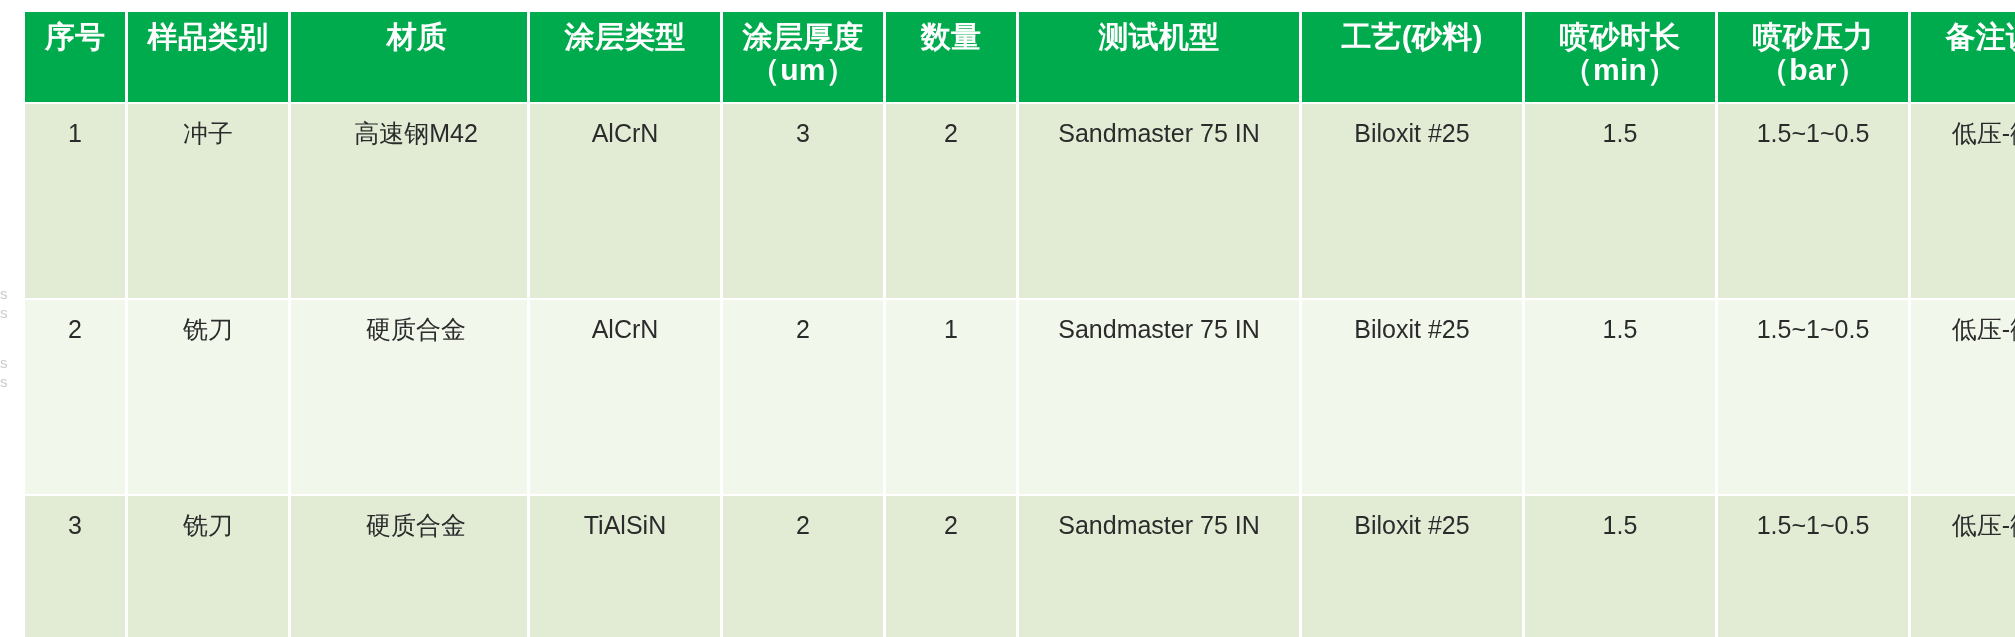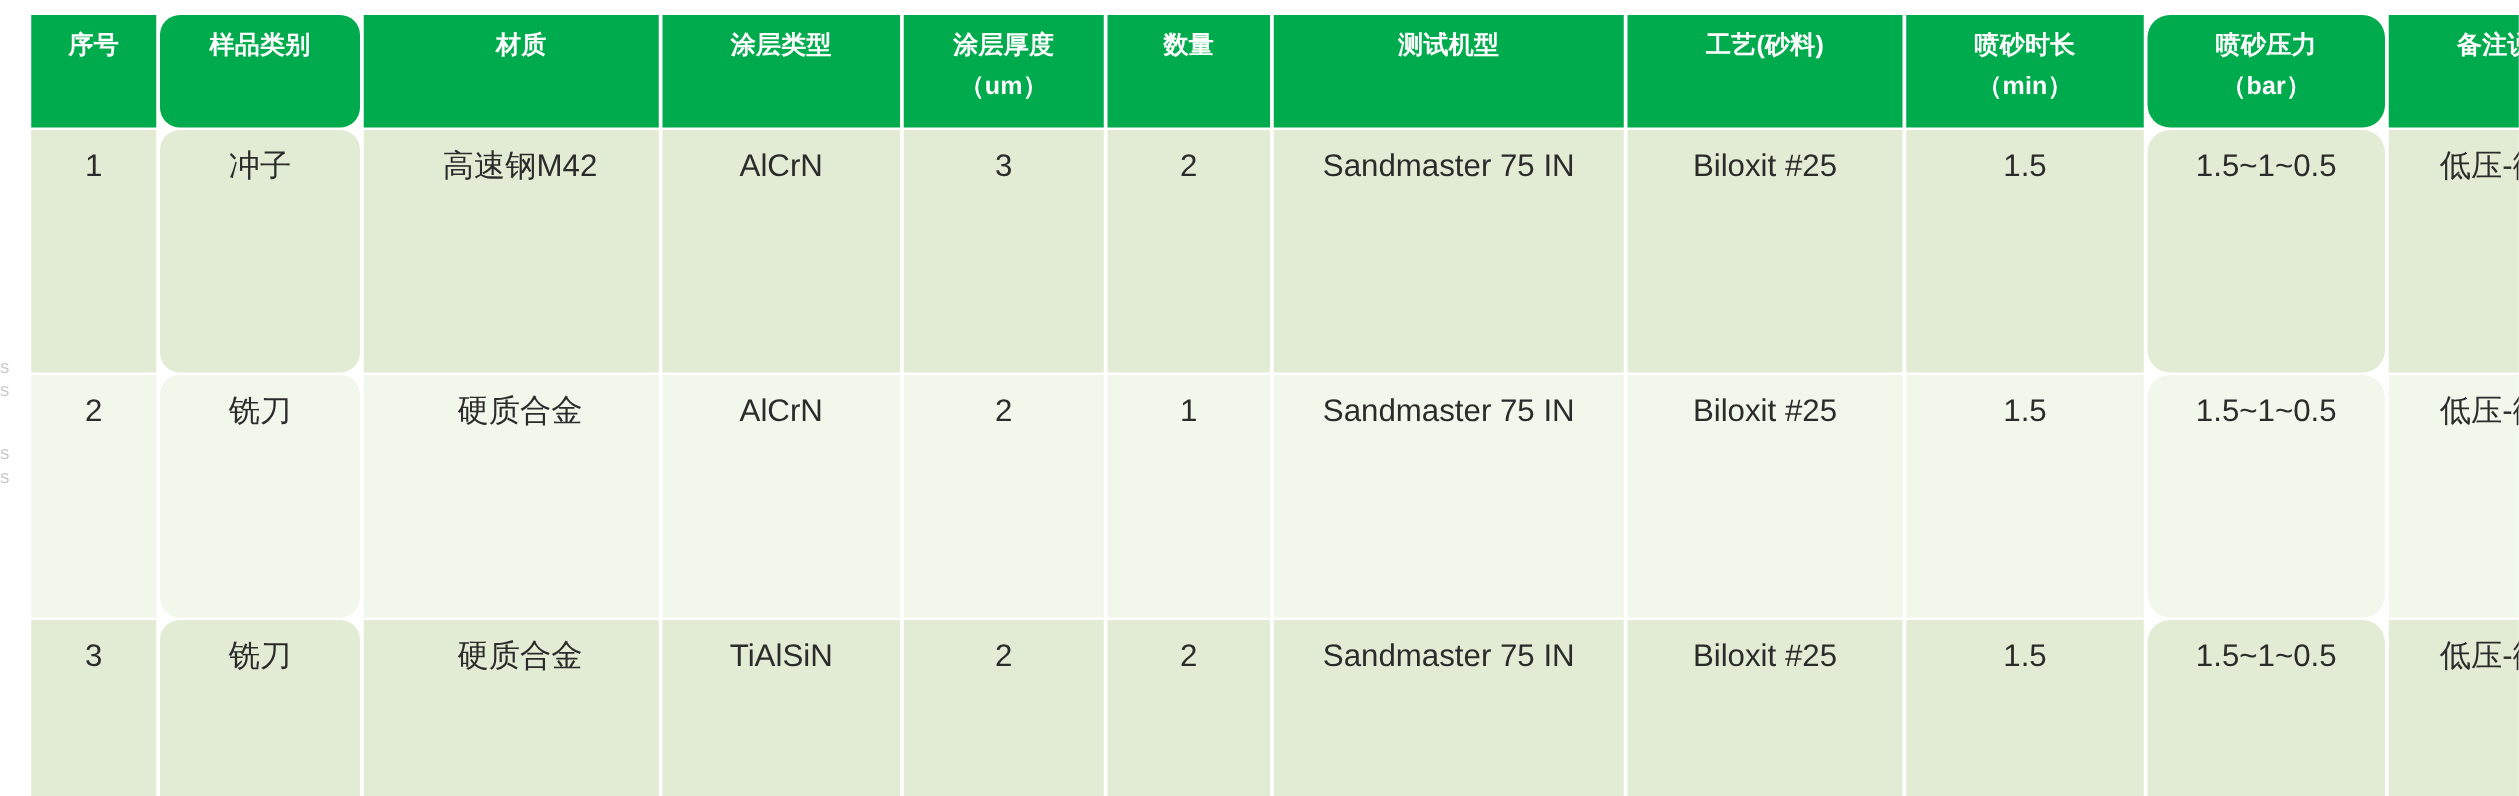--- a/index.html
+++ b/index.html
@@ -45,21 +45,21 @@
     border-collapse: separate;
     border-spacing: 3px 2px;
     table-layout: fixed;
     width: 1972px;
   }
 
   thead th {
     background: #00ab4e;
     color: #ffffff;
     font-weight: bold;
-    font-size: 20px;
+    font-size: 30px;
     line-height: 33px;
     height: 82px;
     vertical-align: top;
     padding: 8px 4px 0 4px;
     text-align: center;
     white-space: pre-line;
     letter-spacing: 0.2px;
   }
 
   tbody td {
@@ -71,29 +71,29 @@
     padding: 14px 6px 0 6px;
     height: 180px;
     font-weight: normal;
   }
 
   tbody tr.row-shade td { background: #e2ecd5; }
   tbody tr.row-light td { background: #f2f7ec; }
 
   
   .c0 { width: 92px; }
-  .c1 { width: 152px; border-radius: 16px; }
+  .c1 { width: 152px; }
   .c2 { width: 212px; padding-left: 20px; }
   .c3 { width: 182px; margin-left: 12px; }
   .c4 { width: 152px; }
   .c5 { width: 122px; margin-top: 16px; }
   .c6 { width: 272px; }
   .c7 { width: 212px; }
   .c8 { width: 182px; }
-  .c9 { width: 182px; border-radius: 18px; }
+  .c9 { width: 182px; }
   .c10 { width: 182px; }
 </style>
 </head>
 <body>
 
 <div class="edge-artifact a1">s</div>
 <div class="edge-artifact a2">s</div>
 <div class="edge-artifact a3">s</div>
 <div class="edge-artifact a4">s</div>
 

